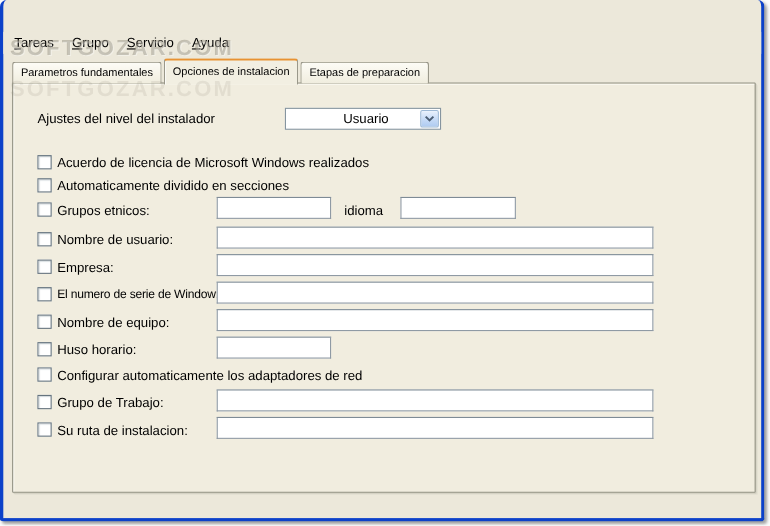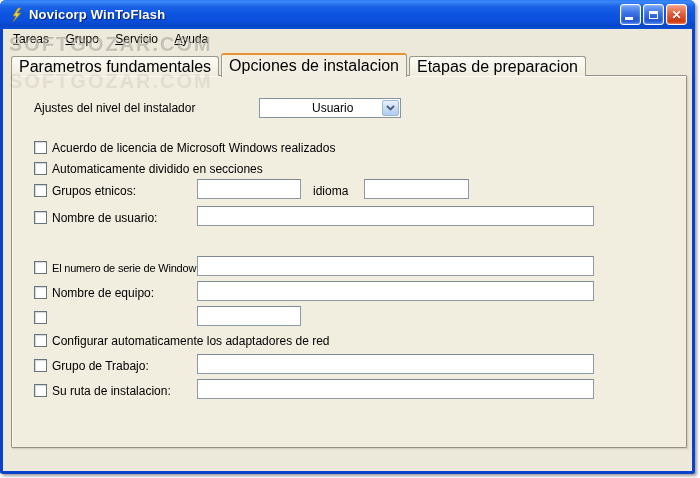--- a/index.html
+++ b/index.html
@@ -35,21 +35,21 @@
   .menu-item::first-letter{text-decoration:underline;}
 
   
   .watermark{position:absolute;left:6px;top:33px;z-index:60;pointer-events:none;
     font-size:20px;font-weight:bold;letter-spacing:2px;color:rgba(125,120,105,.38);
     text-shadow:1px 1px 0 rgba(255,255,255,.35);white-space:nowrap;}
   .watermark.ghost{top:70px;color:rgba(140,135,120,.15);text-shadow:none;}
 
   
   .tabstrip{position:absolute;left:8px;top:52px;height:24px;display:flex;align-items:flex-end;z-index:5;}
-  .tab{height:20px;padding:0 7px;font-size:16px;line-height:19px;white-space:nowrap;
+  .tab{height:20px;padding:0 7px;font-size:10px;line-height:19px;white-space:nowrap;
     background:linear-gradient(180deg,#FDFCF6,#F0EDDE);
     border:1px solid #9A988A;border-bottom:none;border-radius:3px 3px 0 0;margin-right:2px;color:#000;}
   .tab.active{height:24px;line-height:22px;background:#F2EFE2;
     border-top:2px solid #E89232;position:relative;z-index:6;margin-bottom:-1px;
     box-shadow:1px 0 0 rgba(255,255,255,.7) inset;}
 
   
   .panel{position:absolute;left:8px;top:75px;width:676px;height:373px;background:#F1EDDF;
     border:1px solid #929284;border-radius:1px;
     box-shadow:inset 1px 1px 0 #fbfaf4, 1px 1px 0 #d5d2c4, 2px 2px 0 #e4e1d3;z-index:4;}
@@ -72,37 +72,20 @@
   .txt{position:absolute;top:-2px;height:20px;background:#fff;border:1px solid #8F9AA4;
     border-top-color:#7E8B95;font-size:12px;padding:0 3px;color:#000;}
   .inline-label{position:absolute;top:0;font-size:12px;line-height:20px;color:#000;white-space:nowrap;}
 </style>
 </head>
 <body>
 
 <div id="stage">
   <div class="window">
 
-    <div class="titlebar">
-      <svg class="title-icon" viewBox="0 0 16 16">
-        <polygon points="9,1 4,9 7,9 4,15 12,6 8,6 12,1" fill="#E4D24A" stroke="#8A7E20" stroke-width="0.8"></polygon>
-      </svg>
-      <span class="title-text">Novicorp WinToFlash</span>
-      <span class="winbtns">
-        <span class="winbtn">
-            <span class="glyph-min"></span>
-          </span>
-        <span class="winbtn">
-            <span class="glyph-max"></span>
-          </span>
-        <span class="winbtn close">
-            <span class="glyph-close">✕</span>
-          </span>
-      </span>
-    </div>
 
     <div class="menubar">
       <span class="menu-item">Tareas</span>
       <span class="menu-item">Grupo</span>
       <span class="menu-item">Servicio</span>
       <span class="menu-item">Ayuda</span>
     </div>
 
     <div class="watermark">SOFTGOZAR.COM</div>
     <div class="watermark ghost">SOFTGOZAR.COM</div>
@@ -142,35 +125,41 @@
         <span class="inline-label" style="left:301px;">idioma</span>
         <input class="txt" style="left: 352px; width: 105px;" value="">
       </div>
 
       <div class="cbrow" style="top:132px;">
         <span class="cb"></span>
         <span class="cblabel">Nombre de usuario:</span>
         <input class="txt" style="left: 185px; width: 397px;" value="">
       </div>
 
+      <div class="cbrow" style="top:157px;">
+        <span class="cb"></span>
+        <span class="cblabel">Empresa:</span>
+        <input class="txt" style="left: 185px; width: 397px;" value="">
+      </div>
 
       <div class="cbrow" style="top:182px;">
         <span class="cb"></span>
         <span class="cblabel tight">El numero de serie de Window:</span>
         <input class="txt" style="left: 185px; width: 397px;" value="">
       </div>
 
       <div class="cbrow" style="top:207px;">
         <span class="cb"></span>
         <span class="cblabel">Nombre de equipo:</span>
         <input class="txt" style="left: 185px; width: 397px;" value="">
       </div>
 
       <div class="cbrow" style="top:232px;">
         <span class="cb"></span>
+        <span class="cblabel">Huso horario:</span>
         <input class="txt" style="left: 185px; width: 104px;" value="">
       </div>
 
       <div class="cbrow" style="top:255px;">
         <span class="cb"></span>
         <span class="cblabel">Configurar automaticamente los adaptadores de red</span>
       </div>
 
       <div class="cbrow" style="top:280px;">
         <span class="cb"></span>

